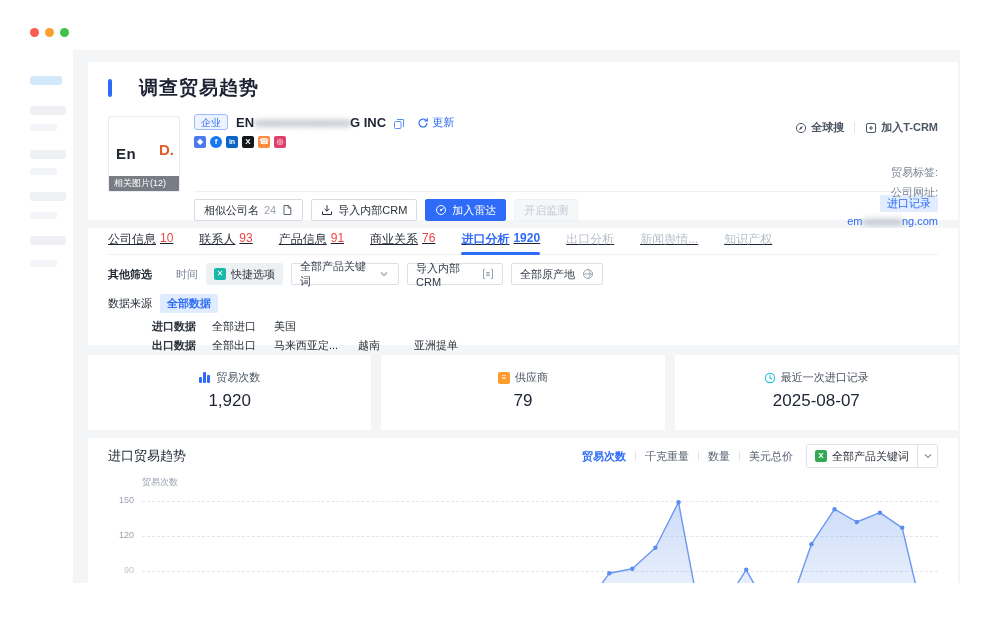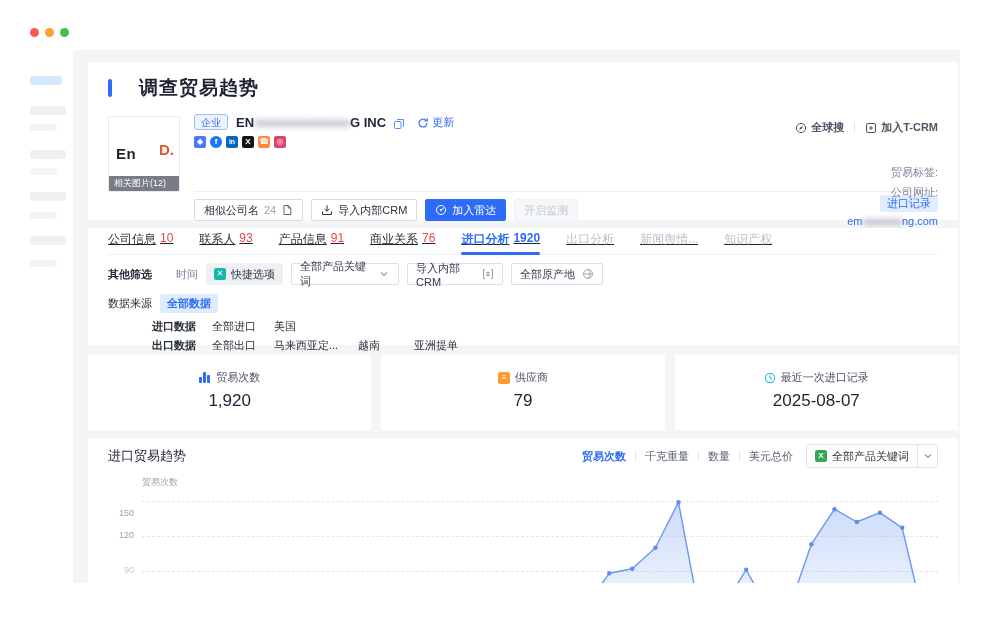--- a/index.html
+++ b/index.html
@@ -126,21 +126,21 @@
   .export-group { display:flex; border:1px solid #dfe3e8; border-radius:2px; overflow:hidden; margin-left:4px; }
   .export-main { display:flex; align-items:center; gap:5px; padding:0 8px; height:22px; background:#fff; cursor:pointer; color:#2a3039; }
   .excel-sq { width:12px; height:12px; border-radius:2px; background:#34a853; color:#fff; font-size:8px; font-weight:bold; line-height:12px; text-align:center; }
   .export-caret { width:20px; display:flex; align-items:center; justify-content:center; border-left:1px solid #dfe3e8; background:#fff; color:#8a94a2; cursor:pointer; }
 
   .plot { position:relative; margin-top:8px; height:170px; }
   .ylabel { position:absolute; left:34px; top:2px; font-size:9px; color:#9aa3b0; }
   .gline { position:absolute; left:34px; right:0; border-top:1px dashed #e2e6ec; }
   .gl1{ top:27px; } .gl2{ top:62px; } .gl3{ top:97px; }
   .gtick { position:absolute; left:0; width:26px; text-align:right; font-size:9px; color:#9aa3b0; }
-  .gt1{ top:34px; } .gt2{ top:56px; } .gt3{ top:91px; color:#c3cad4; }
+  .gt1{ top:21px; } .gt2{ top:56px; } .gt3{ top:91px; color:#c3cad4; }
   #trend-svg { position:absolute; left:34px; top:0; overflow:visible; }
   #line-path { fill:none; stroke:#6b97f2; stroke-width:1.4; stroke-linejoin:round; }
   #area-path { fill:url(#areaGrad); }
   .pt { fill:#5b8def; }
 </style>
 </head>
 <body>
 
 <div class="traffic">
   <span class="dot r"></span>

